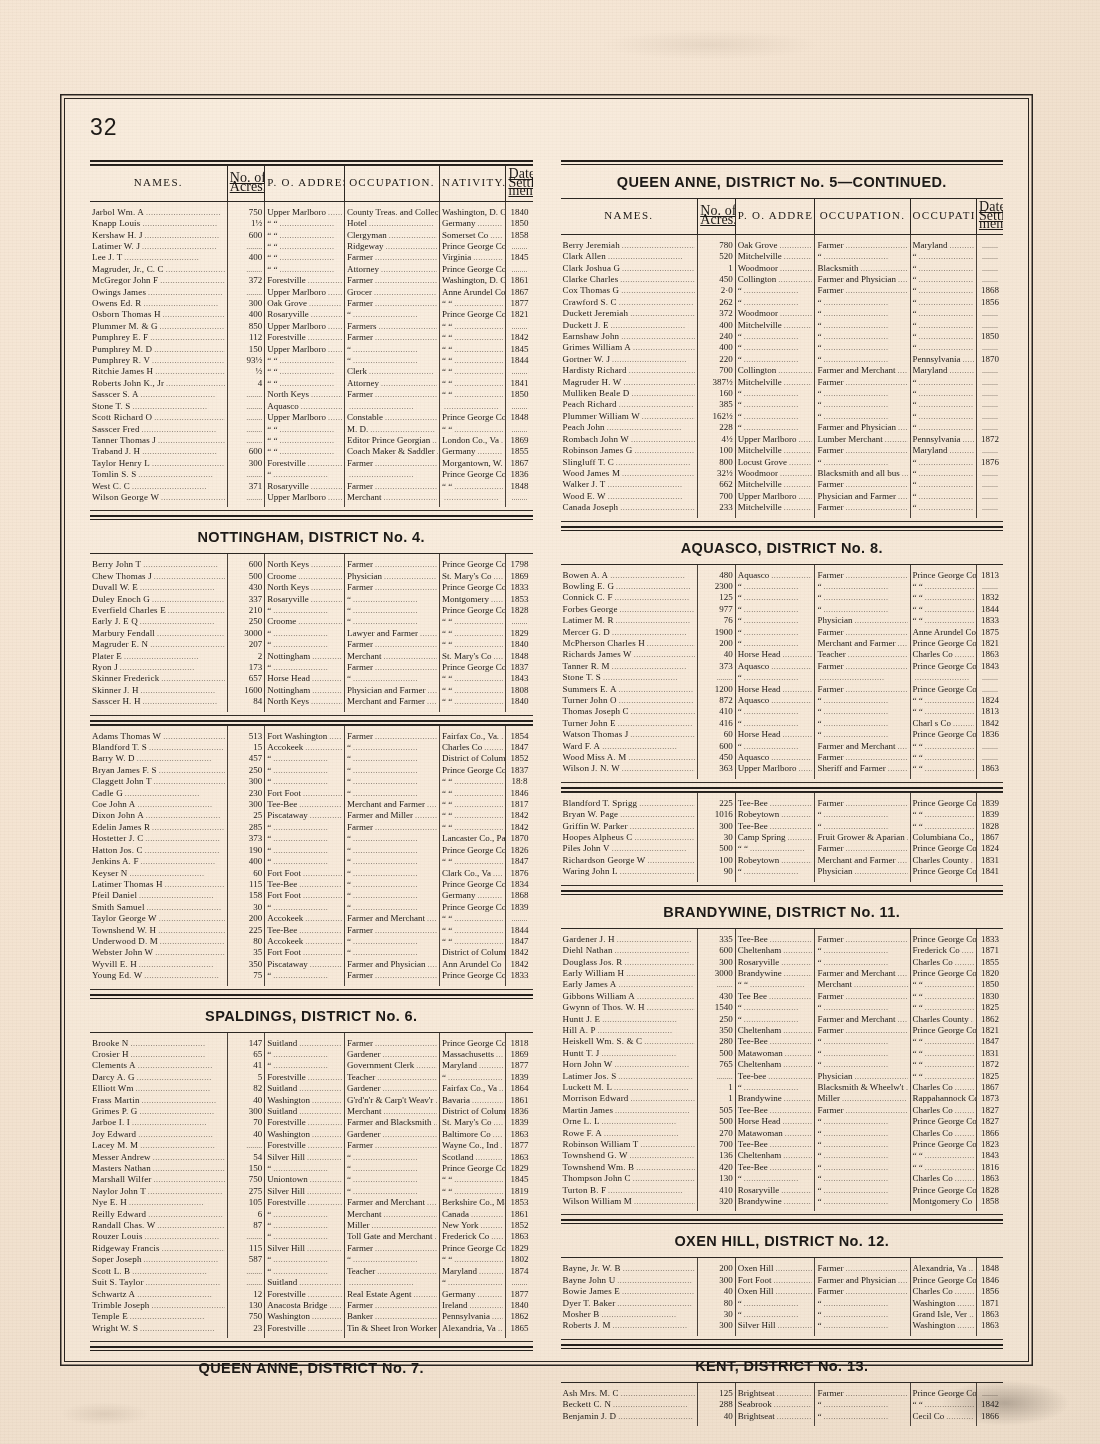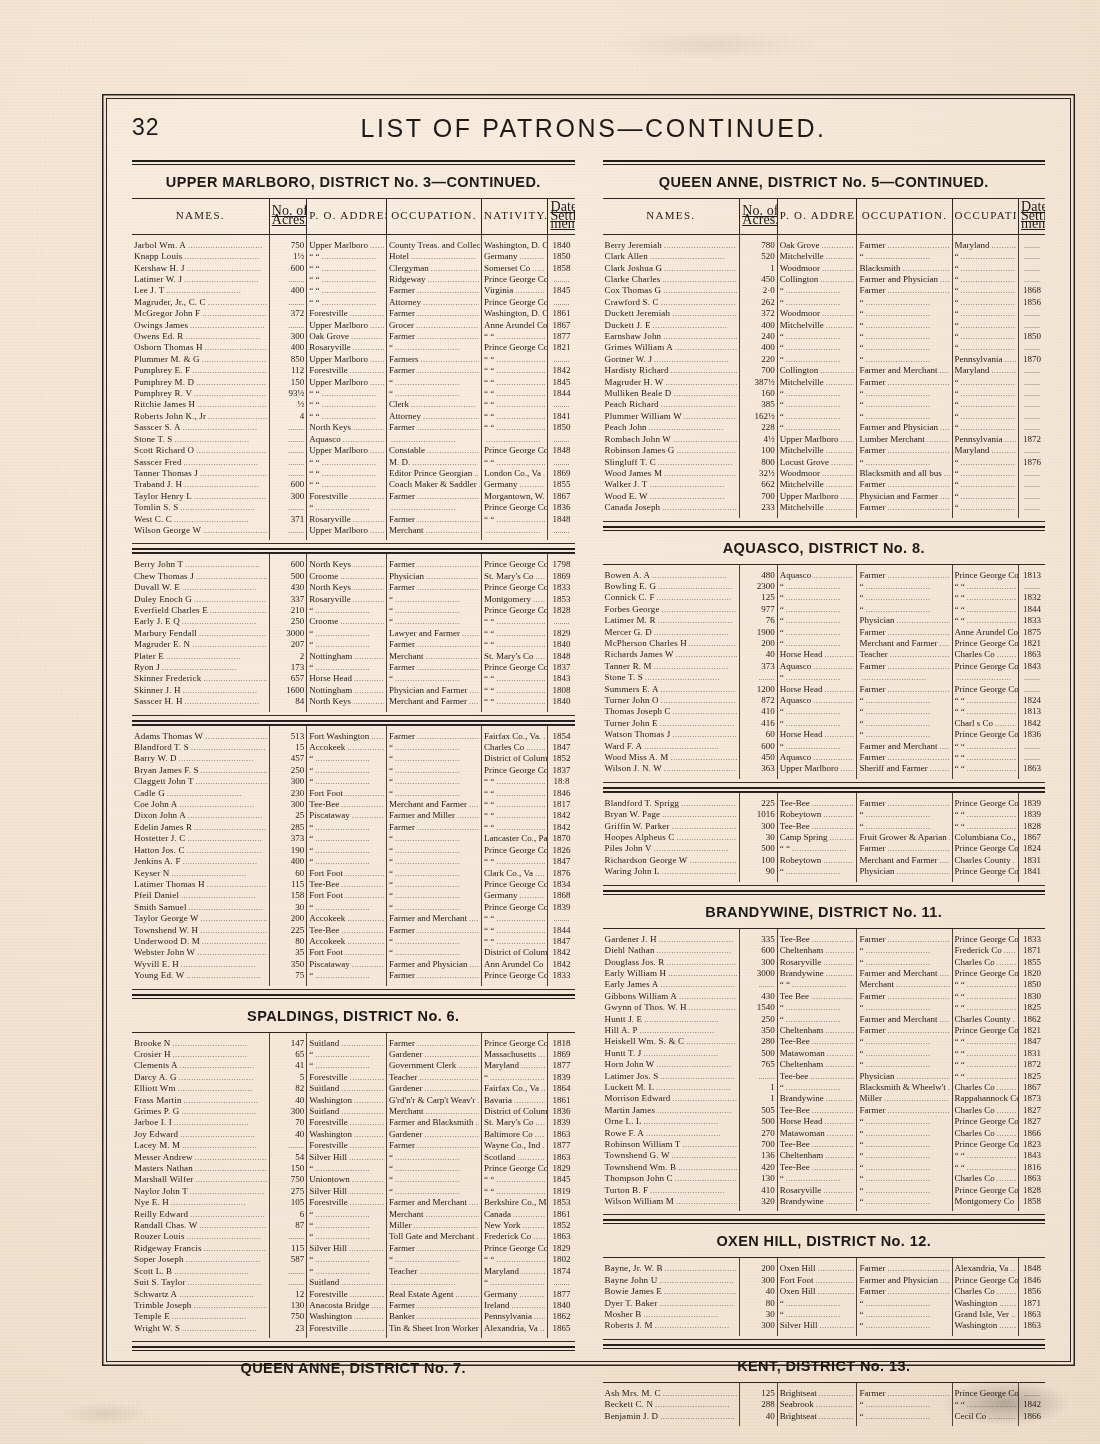--- a/index.html
+++ b/index.html
@@ -45,21 +45,20 @@
         background:radial-gradient(ellipse,rgba(120,100,80,.10),rgba(0,0,0,0) 70%); }
 
   
   #frame {
     position: absolute;
     left: 64px; top: 98px;
     width: 963px; height: 1262px;
     border: 1.5px solid #2a2521;
     box-shadow: 0 0 0 2.5px #f2e2d0, 0 0 0 4px #2a2521;
     background: rgba(255,250,242,.22);
-    margin-left: 42px;
   }
   #frame-inner{
     position:absolute;
     inset:5px;
   }
 
   
   #pagehead{
     position:relative;
     height:46px;
@@ -185,28 +184,26 @@
 <div id="paper"></div>
 <div class="smudge sm1"></div>
 <div class="smudge sm2"></div>
 <div class="smudge sm3"></div>
 
 <div id="frame">
  <div id="frame-inner">
 
   <div id="pagehead">
     <div id="page-number">32</div>
-    <div id="page-title">LIST OF PATRONS—CONTINUED.</div>
   </div>
 
   <div id="cols">
     <div class="col left">
           <div class="section">
             <div class="rule-double"></div>
-            <div class="sec-title">UPPER MARLBORO, DISTRICT No. 3—CONTINUED.</div>
             <table class="patrons">
               <colgroup>
                 <col class="c-name">
                 <col class="c-acre">
                 <col class="c-po">
                 <col class="c-occ">
                 <col class="c-nat">
                 <col class="c-date">
               </colgroup>
               <thead>
@@ -947,20 +944,21 @@
                     </span>
                   </td>
                   <td class="date" style="color: rgb(90, 80, 71); font-size: 8px;">........</td>
                 </tr>
               </tbody>
             </table>
             <div class="rule-thin"></div>
           </div>
           <div class="section">
             <div class="rule-double"></div>
+            <div class="sec-title">NOTTINGHAM, DISTRICT No. 4.</div>
             <table class="patrons">
               <colgroup>
                 <col class="c-name">
                 <col class="c-acre">
                 <col class="c-po">
                 <col class="c-occ">
                 <col class="c-nat">
                 <col class="c-date">
               </colgroup>
               <thead>

